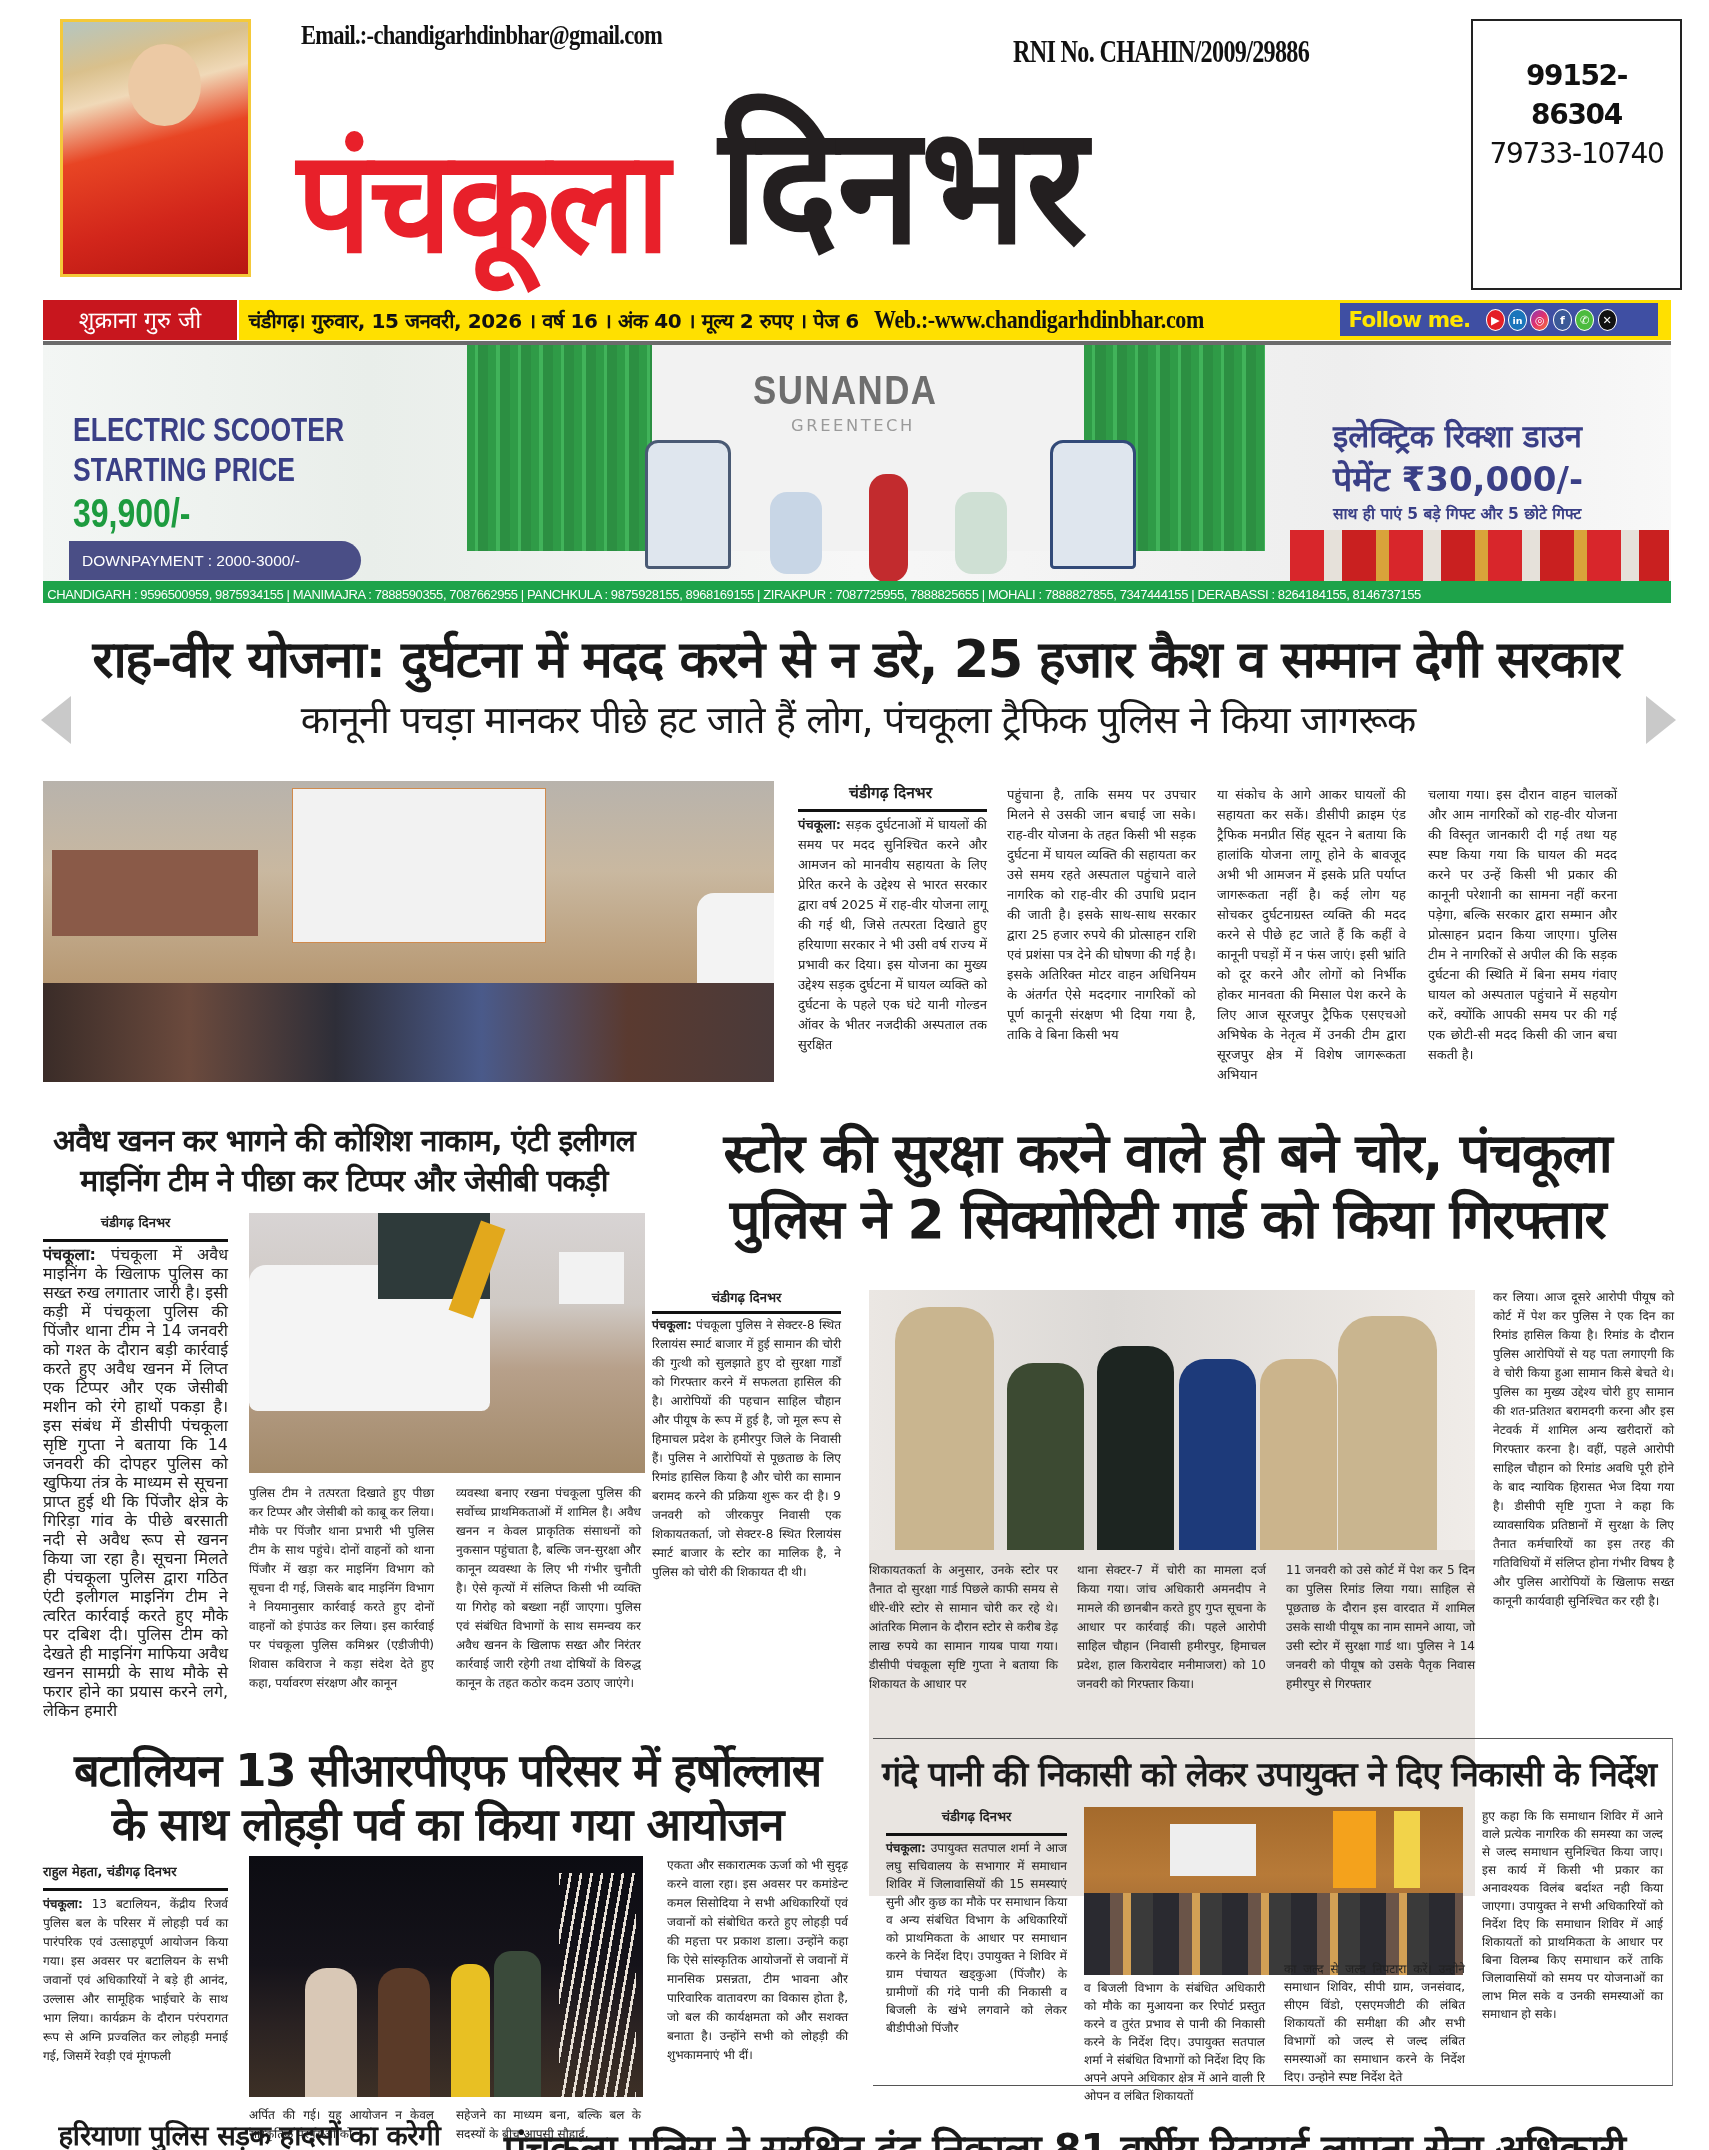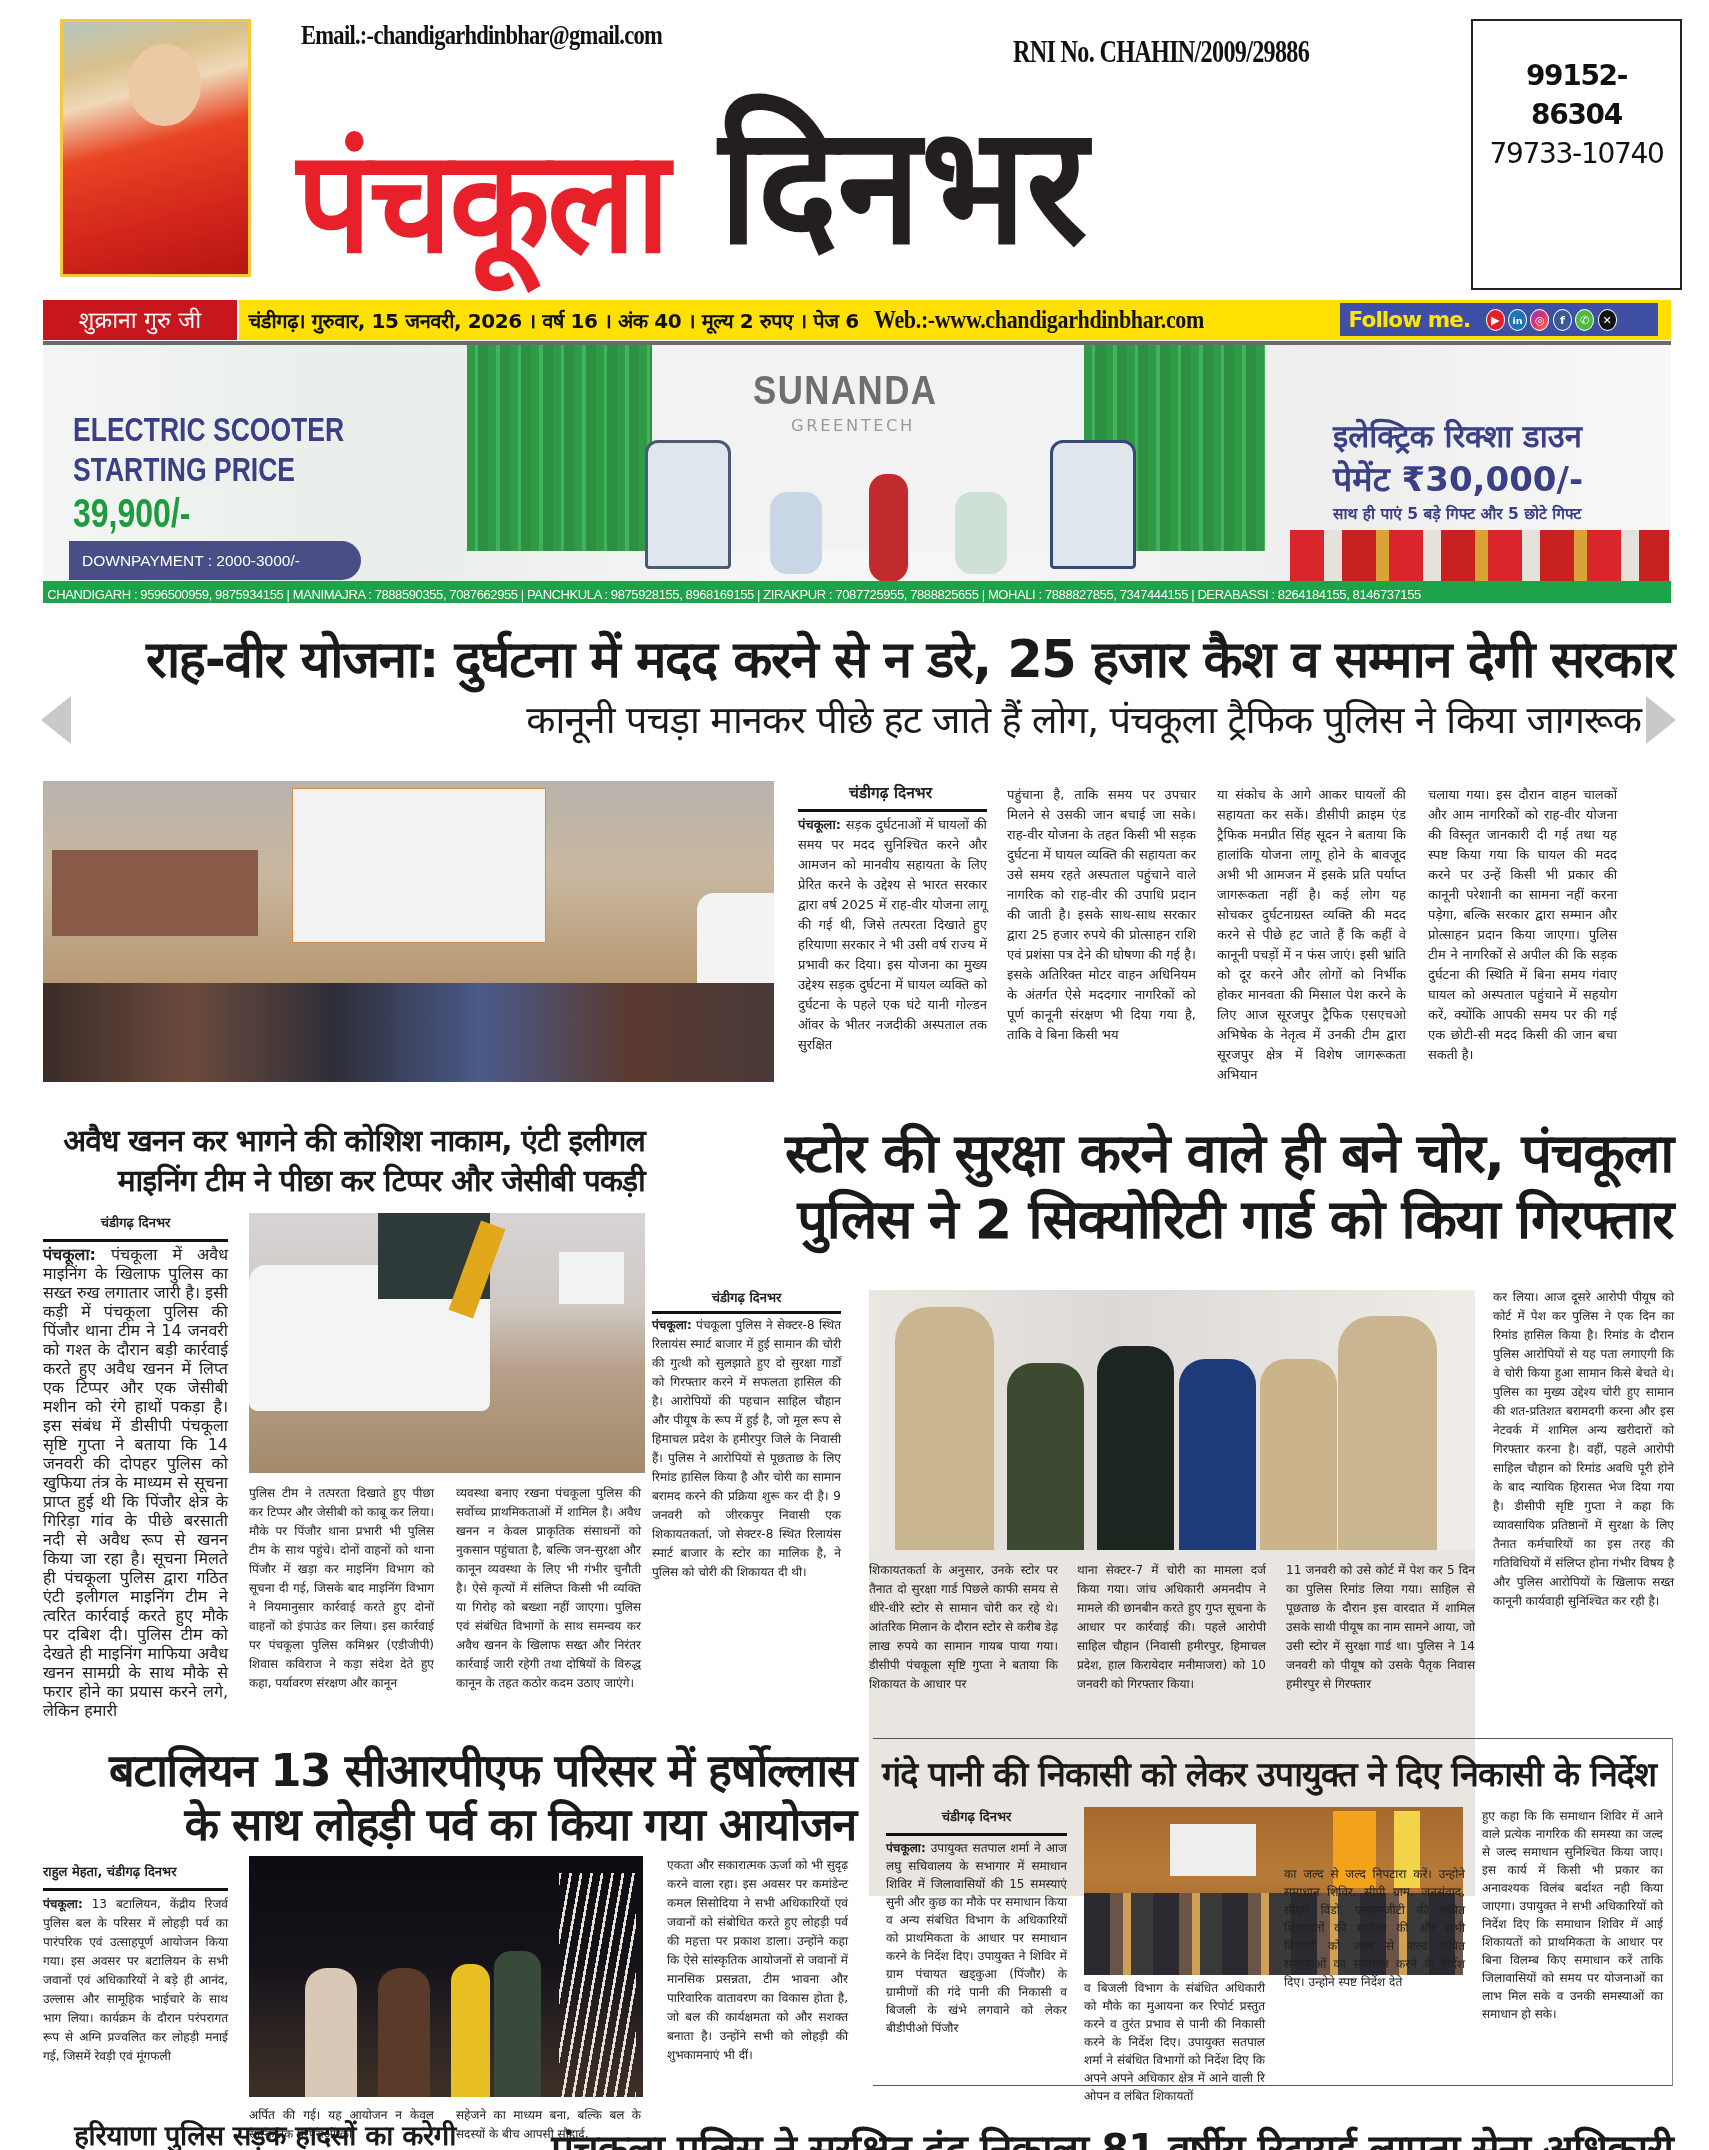--- a/index.html
+++ b/index.html
@@ -7,21 +7,21 @@
   body{position:relative;font-family:"DejaVu Sans","Liberation Sans",sans-serif;color:#111}
   .abs{position:absolute}
   .serif{font-family:"Liberation Serif","DejaVu Serif",serif}
   .cond{font-family:"Liberation Sans","DejaVu Sans",sans-serif}
   
   .ph{position:absolute;overflow:hidden}
   .col{position:absolute;font-size:13px;line-height:20px;text-align:justify;color:#222;font-family:"DejaVu Sans","Liberation Sans",sans-serif}
   .col .lead{font-weight:bold}
   .byline{position:absolute;font-size:15.5px;font-weight:bold;text-align:center;color:#222}
   .rule{position:absolute;height:3.4px;background:#111}
-  .hl{position:absolute;font-weight:bold;color:#1a1a1a;text-align:right;white-space:nowrap}
+  .hl{position:absolute;font-weight:bold;color:#1a1a1a;text-align:center;white-space:nowrap}
   .box{position:absolute;border:1.3px solid #555}
   .social{display:inline-block;width:19px;height:21.5px;border-radius:50%;margin-right:3.4px;color:#fff;font-size:11.2px;line-height:21.5px;text-align:center;font-weight:bold;border:0.9px solid #fff}
 </style>
 </head>
 <body>
 
 <div class="abs" style="left:0;top:0;width:1710px;height:340px">
   <div class="abs" style="left:60px;top:19.4px;width:191px;height:258px;border:3.4px solid #f4c93a;background:linear-gradient(165deg,#b5c6c0 0%,#d9c08c 18%,#f0d9b8 30%,#e84524 48%,#d2261b 75%,#b71612 100%)">
     <div style="position:absolute;left:65px;top:21.5px;width:73px;height:82px;border-radius:50%;background:#ecc9a4"></div>
   </div>
@@ -172,19 +172,19 @@
 <div class="col" style="left:886px;top:1839px;width:181px;font-size:12px;line-height:18px">
   <span class="lead">पंचकूला:</span> <span>उपायुक्त सतपाल शर्मा ने आज लघु सचिवालय के सभागार में समाधान शिविर में जिलावासियों की 15 समस्याएं सुनी और कुछ का मौके पर समाधान किया व अन्य संबंधित विभाग के अधिकारियों को प्राथमिकता के आधार पर समाधान करने के निर्देश दिए। उपायुक्त ने शिविर में ग्राम पंचायत खड्कुआ (पिंजौर) के ग्रामीणों की गंदे पानी की निकासी व बिजली के खंभे लगवाने को लेकर बीडीपीओ पिंजौर</span>
 </div>
 <div class="ph" style="left:1084px;top:1807px;width:379px;height:168px;background:linear-gradient(180deg,#a46a2c 0%,#b77a38 40%,#8a5a30 100%)">
   <div style="position:absolute;left:86px;top:17px;width:86px;height:52px;background:#eee"></div>
   <div style="position:absolute;left:249px;top:4.3px;width:43px;height:77px;background:#f4a21c"></div>
   <div style="position:absolute;left:310px;top:4.3px;width:26px;height:77px;background:#f2d34a"></div>
   <div style="position:absolute;left:0;top:86px;width:379px;height:82px;background:repeating-linear-gradient(90deg,#2a2a30 0 26px,#6a5448 26px 39px,#d2a055 39px 47px,#3a3a3a 47px 69px)"></div>
 </div>
 <div class="col" style="left:1084px;top:1979px;width:181px;font-size:12px;line-height:18px">व बिजली विभाग के संबंधित अधिकारी को मौके का मुआयना कर रिपोर्ट प्रस्तुत करने व तुरंत प्रभाव से पानी की निकासी करने के निर्देश दिए। उपायुक्त सतपाल शर्मा ने संबंधित विभागों को निर्देश दिए कि अपने अपने अधिकार क्षेत्र में आने वाली रि ओपन व लंबित शिकायतों</div>
-<div class="col" style="left:1284px;top:1865px;width:181px;font-size:12px;line-height:18px">का जल्द से जल्द निपटारा करें। उन्होने समाधान शिविर, सीपी ग्राम, जनसंवाद, सीएम विंडो, एसएमजीटी की लंबित शिकायतों की समीक्षा की और सभी विभागों को जल्द से जल्द लंबित समस्याओं का समाधान करने के निर्देश दिए। उन्होने स्पष्ट निर्देश देते</div>
+<div class="col" style="left:1284px;top:1960px;width:181px;font-size:12px;line-height:18px">का जल्द से जल्द निपटारा करें। उन्होने समाधान शिविर, सीपी ग्राम, जनसंवाद, सीएम विंडो, एसएमजीटी की लंबित शिकायतों की समीक्षा की और सभी विभागों को जल्द से जल्द लंबित समस्याओं का समाधान करने के निर्देश दिए। उन्होने स्पष्ट निर्देश देते</div>
 <div class="col" style="left:1482px;top:1807px;width:181px;font-size:12px;line-height:18px">हुए कहा कि कि समाधान शिविर में आने वाले प्रत्येक नागरिक की समस्या का जल्द से जल्द समाधान सुनिश्चित किया जाए। इस कार्य में किसी भी प्रकार का अनावश्यक विलंब बर्दाश्त नही किया जाएगा। उपायुक्त ने सभी अधिकारियों को निर्देश दिए कि समाधान शिविर में आई शिकायतों को प्राथमिकता के आधार पर बिना विलम्ब किए समाधान करें ताकि जिलावासियों को समय पर योजनाओं का लाभ मिल सके व उनकी समस्याओं का समाधान हो सके।</div>
 
 <div class="hl" style="left:43px;top:2118px;width:413px;font-size:27.5px;line-height:35px;letter-spacing:-0.4px">हरियाणा पुलिस सड़क हादसों का करेगी</div>
 
 <div class="hl" style="left:456px;top:2121px;width:1217px;font-size:40px;line-height:56px;letter-spacing:-0.9px">पंचकूला पुलिस ने सुरक्षित ढूंढ निकाला 81 वर्षीय रिटायर्ड लापता सेना अधिकारी</div>
 
 
 </body></html>

